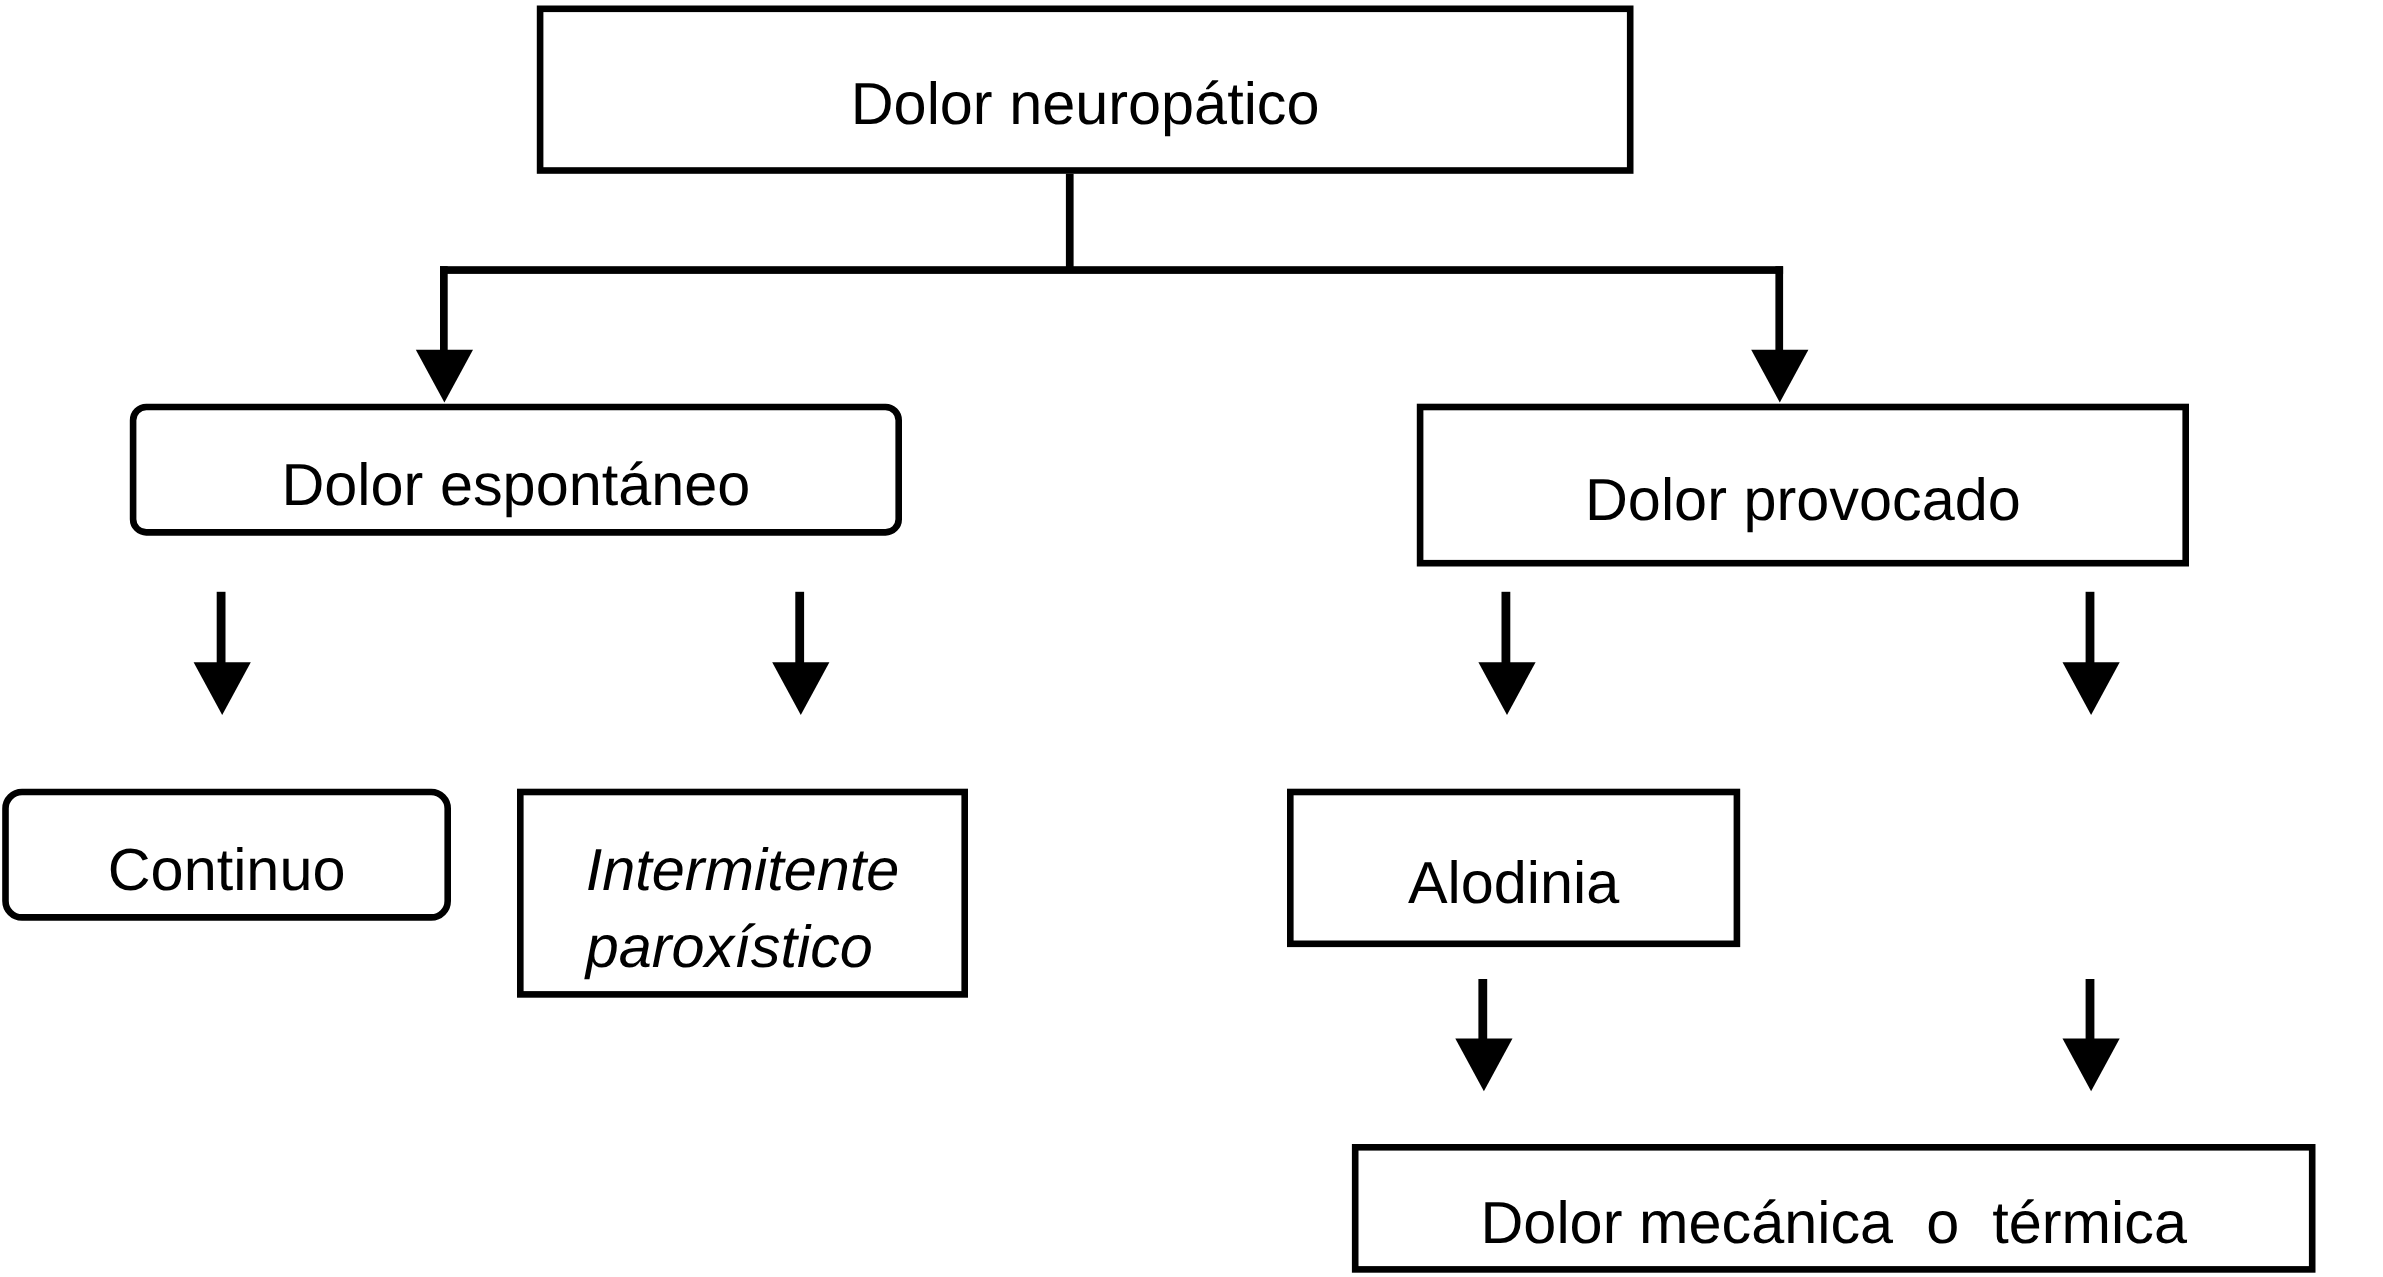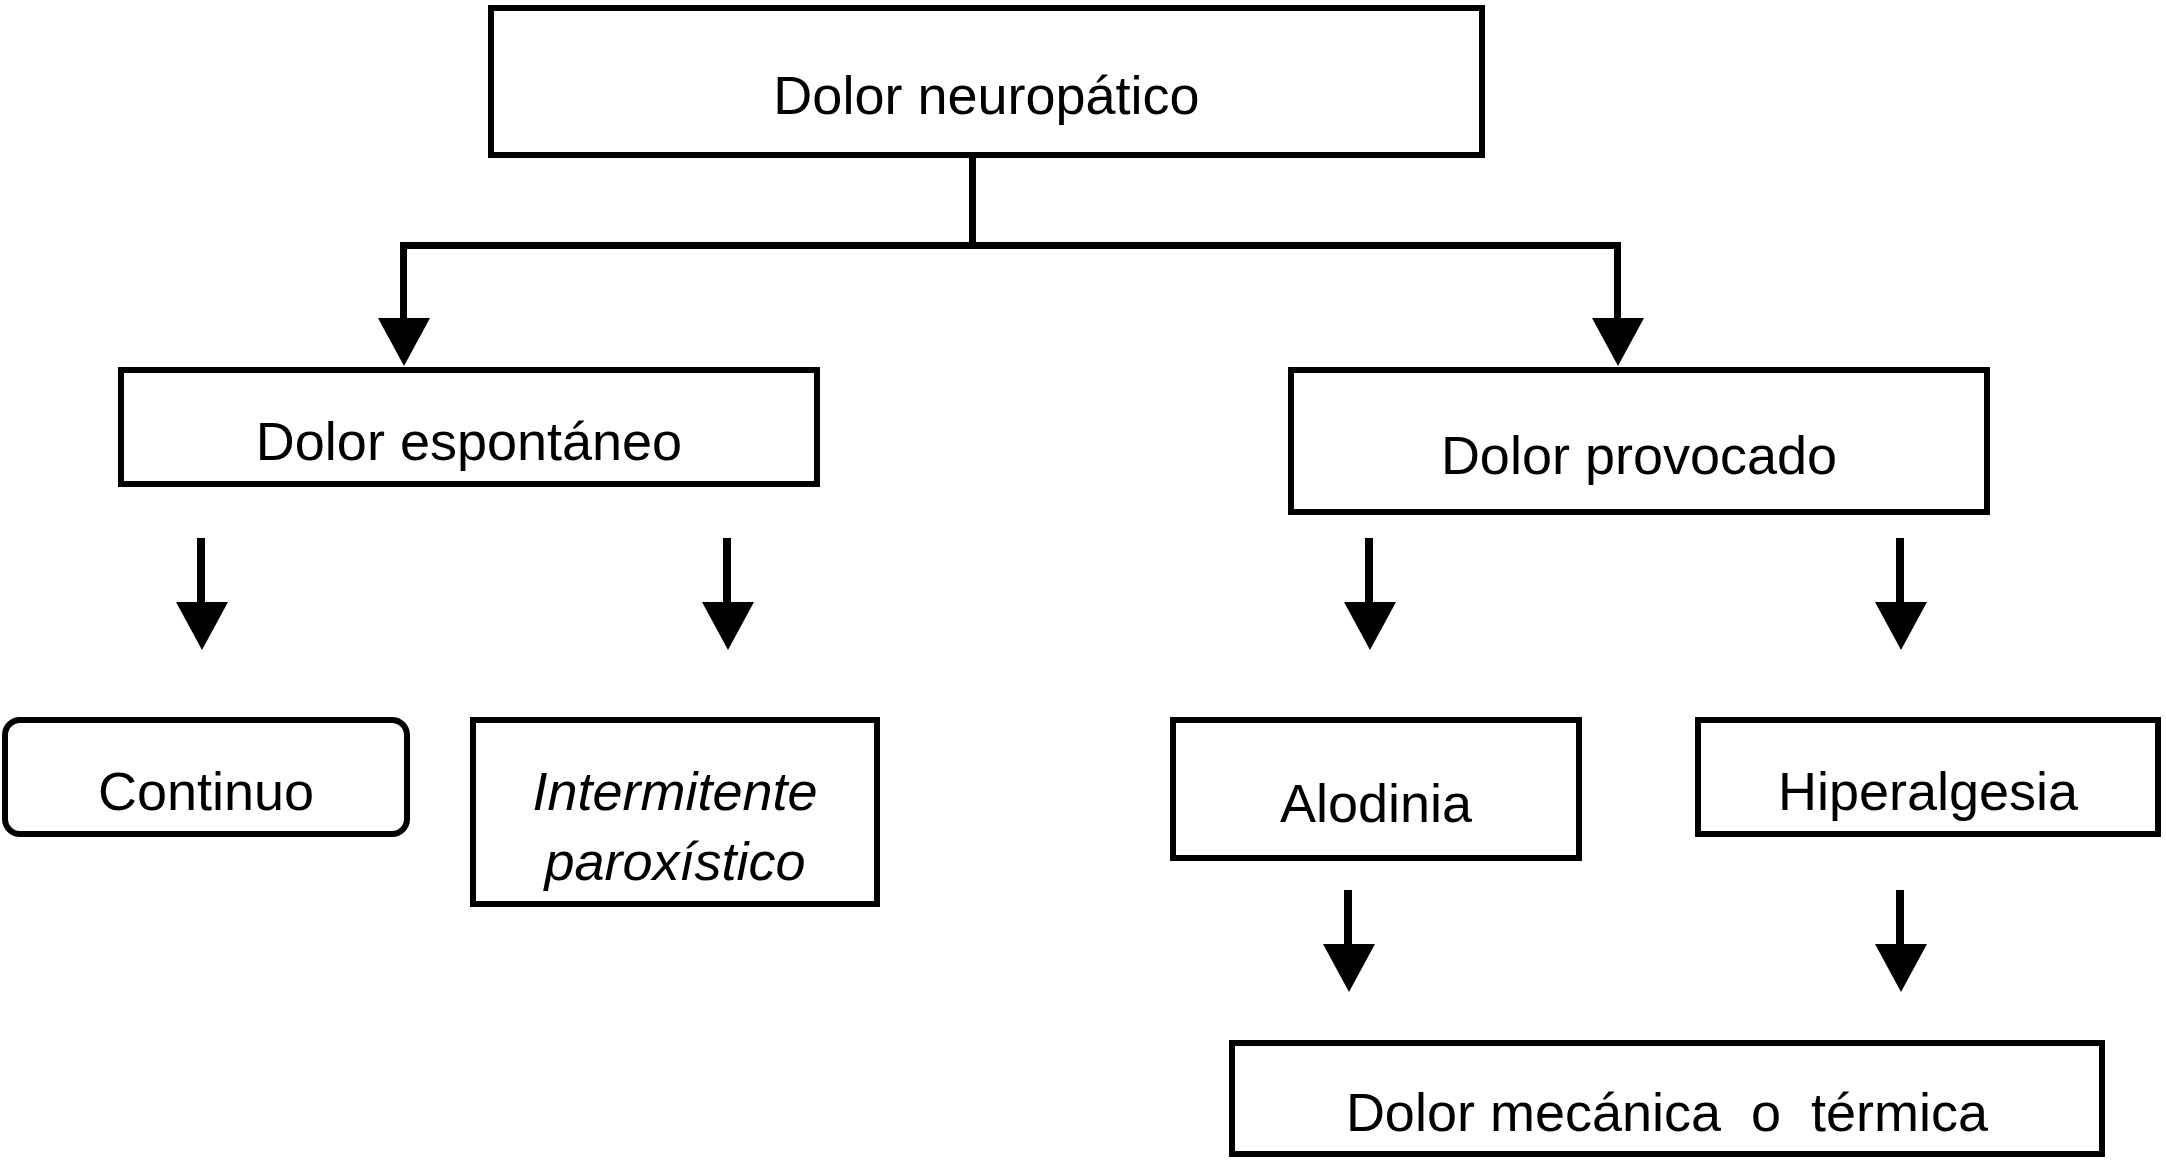--- a/index.html
+++ b/index.html
@@ -17,21 +17,20 @@
     box-sizing: border-box;
     border: 6px solid #000000;
     background: #ffffff;
     display: flex;
     align-items: center;
     justify-content: center;
   }
   .node-label {
     font-size: 54px;
     line-height: 1.3;
-    text-align: center;
     white-space: pre;
     color: #000000;
     margin-top: 28px;
   }
   .line {
     position: absolute;
     background: #000000;
   }
   .arrowhead {
     position: absolute;
@@ -51,21 +50,21 @@
     <span class="node-label">Dolor neuropático</span>
   </div>
 
   <div class="line" style="left:969px; top:158px; width:7px; height:90px;"></div>
   <div class="line" style="left:400px; top:242px; width:1221px; height:7px;"></div>
   <div class="line" style="left:400px; top:242px; width:7px; height:80px;"></div>
   <div class="arrowhead" style="left:378px; top:318px;"></div>
   <div class="line" style="left:1614px; top:242px; width:7px; height:80px;"></div>
   <div class="arrowhead" style="left:1592px; top:318px;"></div>
 
-  <div class="node" style="left:118px; top:367px; width:702px; height:120px;">
+  <div class="node" style="left:118px; top:367px; width:702px; height:120px;border-radius:15px;">
     <span class="node-label">Dolor espontáneo</span>
   </div>
   <div class="node" style="left:1288px; top:367px; width:702px; height:148px;">
     <span class="node-label">Dolor provocado</span>
   </div>
 
   <div>
     <div class="line" style="left:197px; top:538px; width:8px; height:68px;"></div>
     <div class="arrowhead" style="left:176px; top:602px;"></div>
   </div>
@@ -85,23 +84,20 @@
   <div class="node" style="left:2px; top:717px; width:408px; height:120px;border-radius:18px;">
     <span class="node-label">Continuo</span>
   </div>
   <div class="node" style="left:470px; top:717px; width:410px; height:190px;font-style:italic;">
     <span class="node-label">Intermitente
 paroxístico</span>
   </div>
   <div class="node" style="left:1170px; top:717px; width:412px; height:144px;">
     <span class="node-label">Alodinia</span>
   </div>
-  <div class="node" style="left:1695px; top:717px; width:466px; height:120px;">
-    <span class="node-label">Hiperalgesia</span>
-  </div>
 
   <div>
     <div class="line" style="left:1344px; top:890px; width:8px; height:58px;"></div>
     <div class="arrowhead" style="left:1323px; top:944px;"></div>
   </div>
   <div>
     <div class="line" style="left:1896px; top:890px; width:8px; height:58px;"></div>
     <div class="arrowhead" style="left:1875px; top:944px;"></div>
   </div>
 

